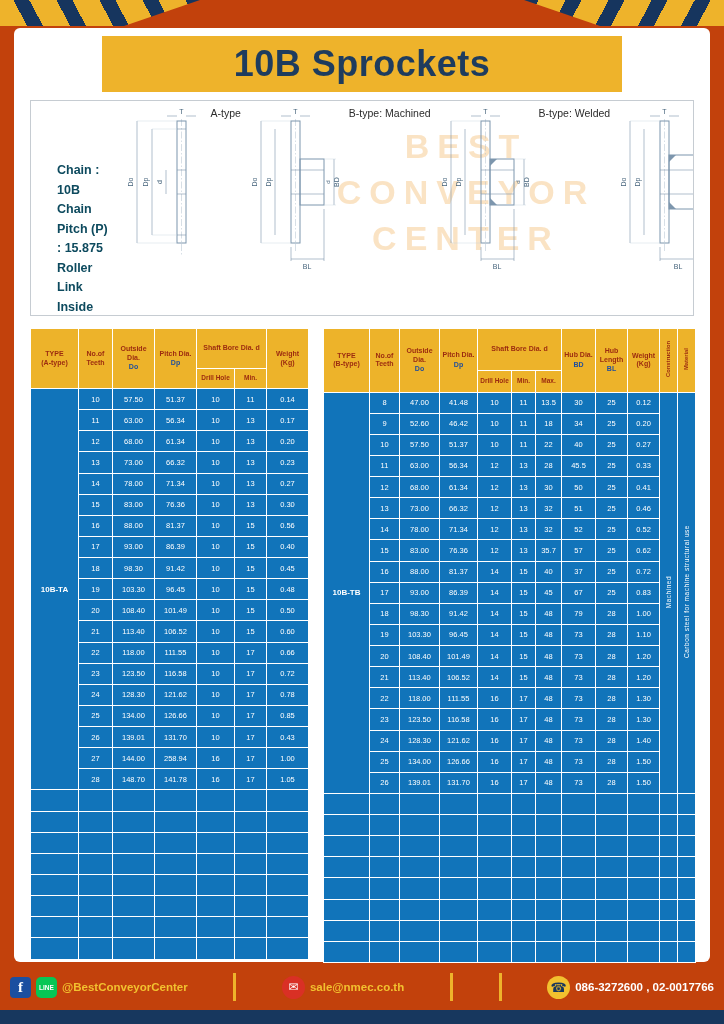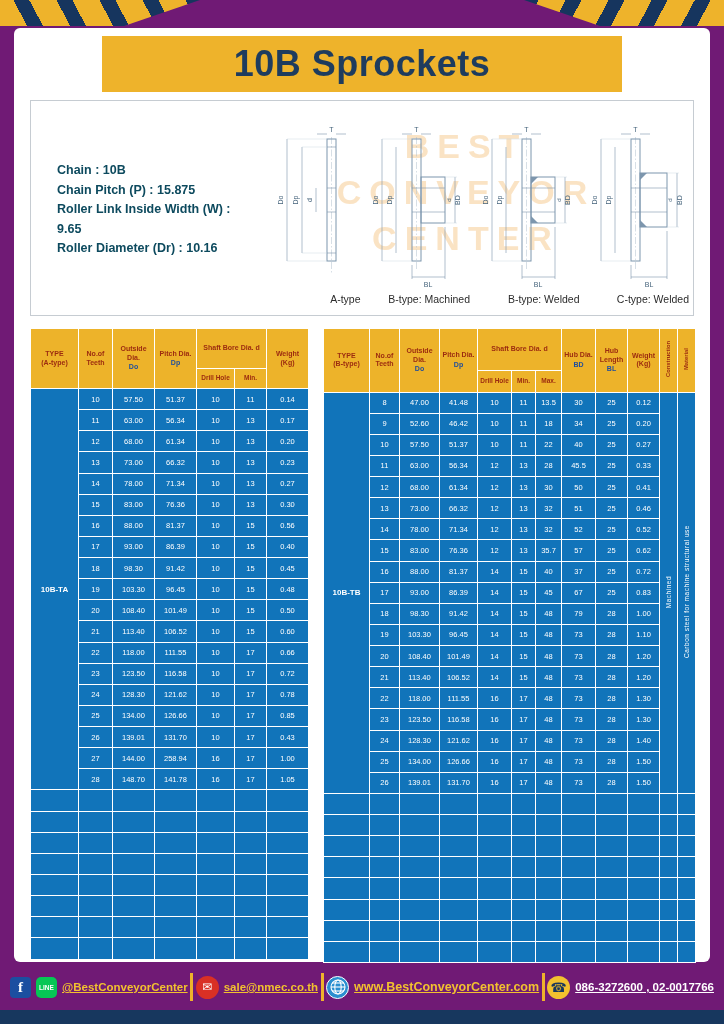--- a/index.html
+++ b/index.html
@@ -1,34 +1,34 @@
 <!DOCTYPE html>
 <html><head>
 <meta charset="utf-8">
 <style>
   * { margin:0; padding:0; box-sizing:border-box; }
   html,body { width:724px; }
   body { font-family:"Liberation Sans", sans-serif; background:#0d2c4e; }
-  #page { position:relative; width:724px; height:1024px; background:#701a75; overflow:hidden; }
+  #page { position:relative; width:724px; height:1024px; background:#c2410c; overflow:hidden; }
 
   
   .corner { position:absolute; top:0; height:26px; width:200px; z-index:3; }
   .corner.left  { left:0;  background:repeating-linear-gradient(62deg,  #eeb32b 0 24px, #16355e 24px 38px); clip-path:polygon(0 0,100% 0,62% 100%,0 100%); }
   .corner.right { right:0; background:repeating-linear-gradient(-62deg, #eeb32b 0 24px, #16355e 24px 38px); clip-path:polygon(0 0,100% 0,100% 100%,38% 100%); }
 
   .card { position:absolute; left:14px; top:28px; width:696px; height:934px; background:#ffffff; border-radius:6px; z-index:2; }
 
   .banner { margin:8px auto 0 auto; width:520px; height:56px; background:#eeb32b; display:flex; align-items:center; justify-content:center; }
   .banner .title { font-size:36px; font-weight:bold; color:#1e3c5e; letter-spacing:0.5px; }
 
   
   .specbox { position:relative; margin:8px 16px 0 16px; height:216px; border:1px solid #c6ccd2; background:#fff; display:flex; overflow:hidden; }
   .specs { width:220px; padding:60px 0 0 26px; color:#0d4a5e; font-weight:bold; font-size:12.5px; line-height:19.5px; position:relative; z-index:1; }
   .figures { flex:1; display:flex; position:relative; z-index:1; padding:6px 4px 4px 0; }
-  .figure { flex:1; display:flex; flex-direction:column; align-items:flex-end; justify-content:flex-end; }
+  .figure { flex:1; display:flex; flex-direction:row; align-items:flex-start; justify-content:flex-end; }
   .figure-label { font-size:10.5px; color:#2b2b2b; padding-bottom:6px; white-space:nowrap; }
   .watermark { position:absolute; left:215px; top:22px; width:440px; text-align:center; font-size:34px; line-height:46px; font-weight:bold; letter-spacing:8px; color:#f0a440; opacity:0.30; white-space:pre-line; z-index:0; pointer-events:none; }
 
   
   .tables { display:flex; margin:12px 16px 0 16px; gap:14px; }
   table.tbl { border-collapse:collapse; table-layout:fixed; }
   table.tbl-a { width:278px; }
   table.tbl-b { width:372px; }
   .tbl th, .tbl td { border:1px solid #ffffff; text-align:center; vertical-align:middle; padding:0; overflow:hidden; }
   .tbl thead th { background:#edb32a; color:#9c2c10; font-weight:bold; font-size:7px; line-height:8.5px; white-space:pre-line; padding:2px 1px; }
@@ -38,21 +38,21 @@
   .tbl tbody td { background:#1174ba; color:#ffffff; font-size:7.5px; height:21px; }
   .tbl tbody td.lead-cell { font-size:8px; font-weight:bold; }
   .vtext { display:inline-block; writing-mode:vertical-rl; transform:rotate(180deg); }
   .tbl thead th .vtext { font-size:5.8px; line-height:1; letter-spacing:0; height:56px; }
   .tbl tbody td.vert-cell .vtext { font-size:6.5px; letter-spacing:0.5px; max-height:390px; }
 
   
   .footer { position:absolute; left:0; top:966px; width:724px; height:42px; display:flex; align-items:center; justify-content:space-between; padding:0 10px; z-index:2; }
   .footer-item { display:flex; align-items:center; gap:5px; }
   .sep { width:3px; height:28px; background:#eeb32b; }
-  .f-text { color:#f2c12f; font-weight:bold; font-size:11.5px; white-space:nowrap;text-decoration:underline; }
+  .f-text { color:#f2c12f; font-weight:bold; font-size:11.5px; white-space:nowrap; }
   .f-text.web { font-size:12.5px; }
   .f-text.white { color:#ffffff; }
   .icon-badge { display:flex; align-items:center; justify-content:center; flex:none; }
   .fb-icon   { width:21px; height:21px; border-radius:4px; background:#1b4fa0; color:#fff; font-size:15px; font-weight:bold; font-family:"Liberation Serif", serif; }
   .line-icon { width:21px; height:21px; border-radius:5px; background:#06c755; color:#fff; font-size:6.5px; font-weight:bold; }
   .mail-icon { width:23px; height:23px; border-radius:50%; background:#d93025; color:#fff; font-size:12px; }
   .globe-icon{ width:23px; height:23px; border-radius:50%; background:#2b8fd0; border:1.5px solid #fff; }
   .phone-icon{ width:23px; height:23px; border-radius:50%; background:#f2c12f; color:#17375e; font-size:13px; }
   .bottom-strip { position:absolute; left:0; bottom:0; width:724px; height:14px; background:#17375e; z-index:2; }
 
@@ -855,34 +855,20 @@
       <span class="icon-badge fb-icon">f</span>
       <span class="icon-badge line-icon">LINE</span>
       <span class="f-text">@BestConveyorCenter</span>
     </div>
     <div class="sep"></div>
     <div class="footer-item">
       <span class="icon-badge mail-icon">✉</span>
       <span class="f-text">sale@nmec.co.th</span>
     </div>
     <div class="sep"></div>
-    <div class="footer-item">
-      <span class="icon-badge globe-icon">
-        <svg width="20" height="20" viewBox="0 0 20 20">
-            <g stroke="#ffffff" stroke-width="1.1" fill="none">
-              <circle cx="10" cy="10" r="7"></circle>
-              <ellipse cx="10" cy="10" rx="3.2" ry="7"></ellipse>
-              <line x1="3" y1="10" x2="17" y2="10"></line>
-              <line x1="4" y1="6" x2="16" y2="6"></line>
-              <line x1="4" y1="14" x2="16" y2="14"></line>
-            </g>
-          </svg>
-      </span>
-      <span class="f-text web">www.BestConveyorCenter.com</span>
-    </div>
     <div class="sep"></div>
     <div class="footer-item">
       <span class="icon-badge phone-icon">☎</span>
       <span class="f-text white">086-3272600 , 02-0017766</span>
     </div>
   </div>
 
   <div class="bottom-strip"></div>
 
 </div>

